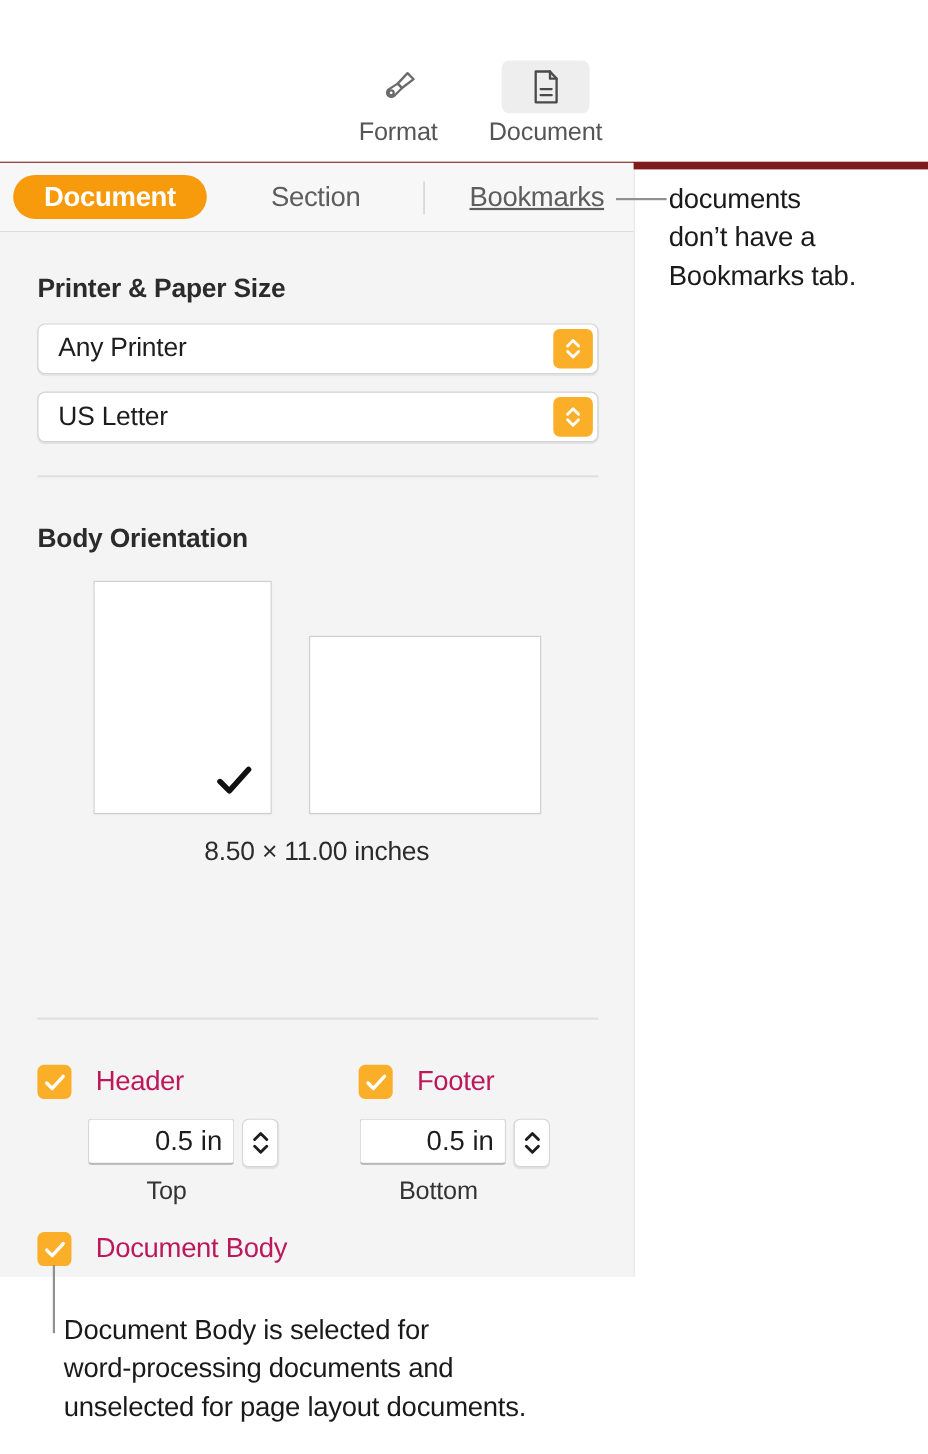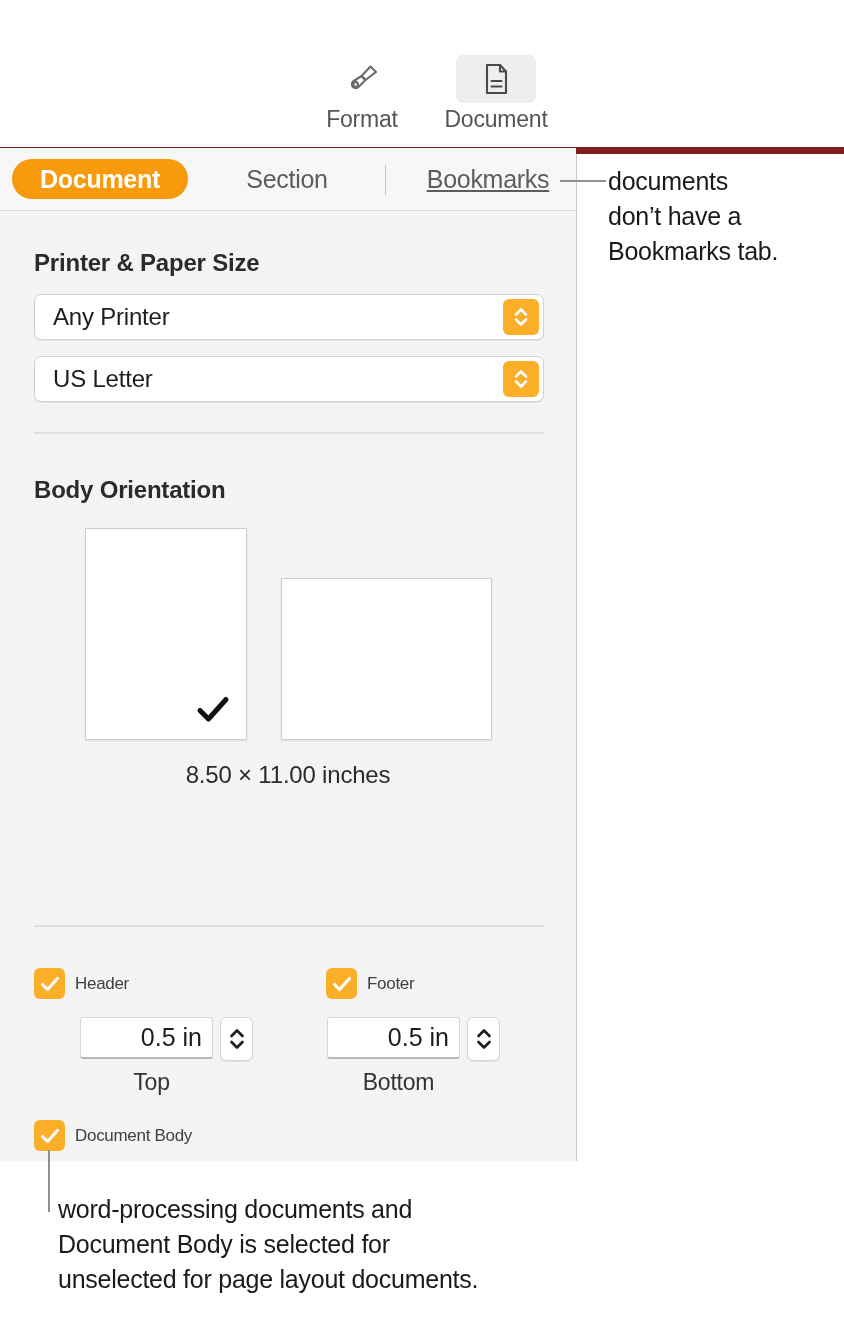--- a/index.html
+++ b/index.html
@@ -200,23 +200,23 @@
     width: 31px;
     height: 31px;
     border-radius: 6px;
     background: #FBAF29;
     display: flex;
     align-items: center;
     justify-content: center;
     flex: 0 0 auto;
   }
   .checkbox-label {
-    margin-left: 10px;
-    font-size: 17px;
-    color: #404040;
+    margin-left: 22px;
+    font-size: 25px;
+    color: #be185d;
     letter-spacing: -0.3px;
     white-space: nowrap;
   }
 
   
   .stepper-group { position: absolute; }
   .stepper-field {
     position: absolute;
     top: 0;
     width: 133px;
@@ -420,16 +420,16 @@
 
 <div class="leader-h" style="left:560px; top:180px; width:46px;"></div>
 <div class="callout-text" style="left:608px; top:164px; width:220px;">
   <div>documents</div>
   <div>don’t have a</div>
   <div>Bookmarks tab.</div>
 </div>
 
 <div class="leader-v" style="left:48px; top:1150px; height:62px;"></div>
 <div class="callout-text" style="left:58px; top:1192px; width:620px;">
+  <div>Document Body is selected for</div>
   <div>word-processing documents and</div>
-  <div>Document Body is selected for</div>
   <div>unselected for page layout documents.</div>
 </div>
 
 </body></html>

